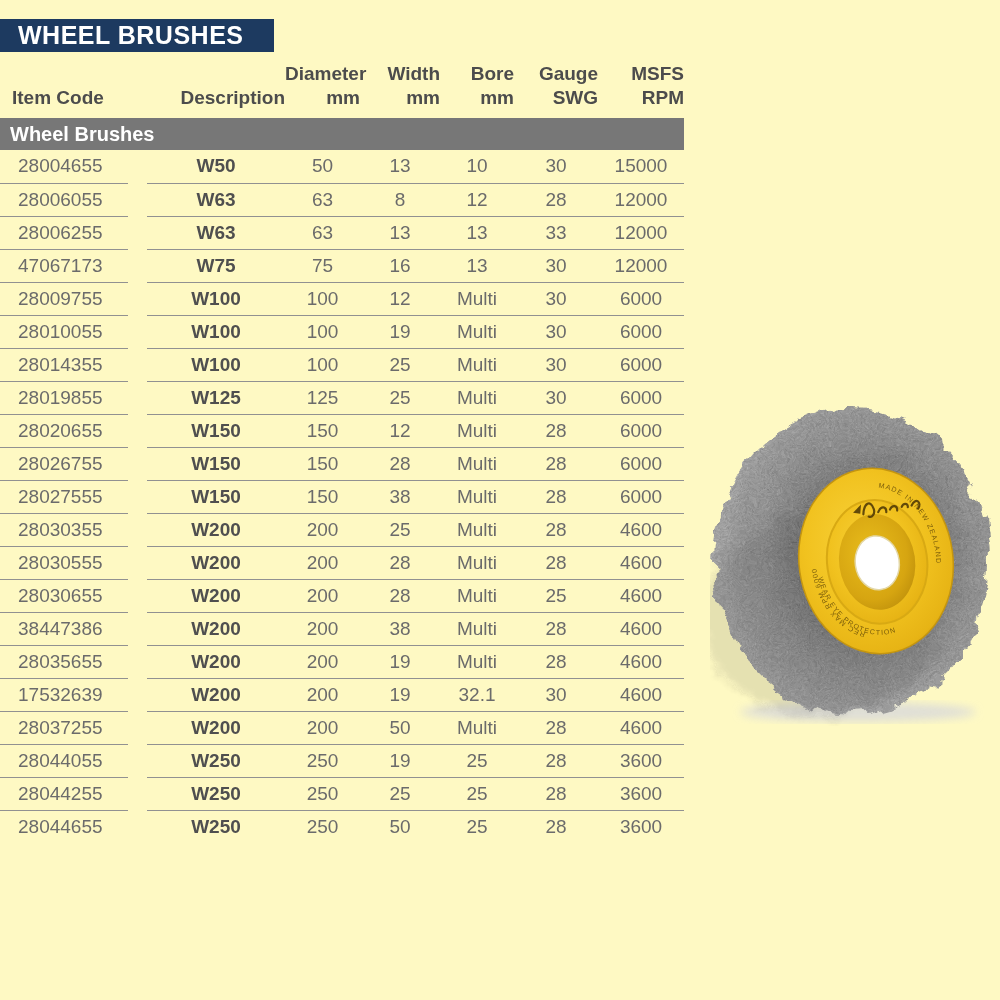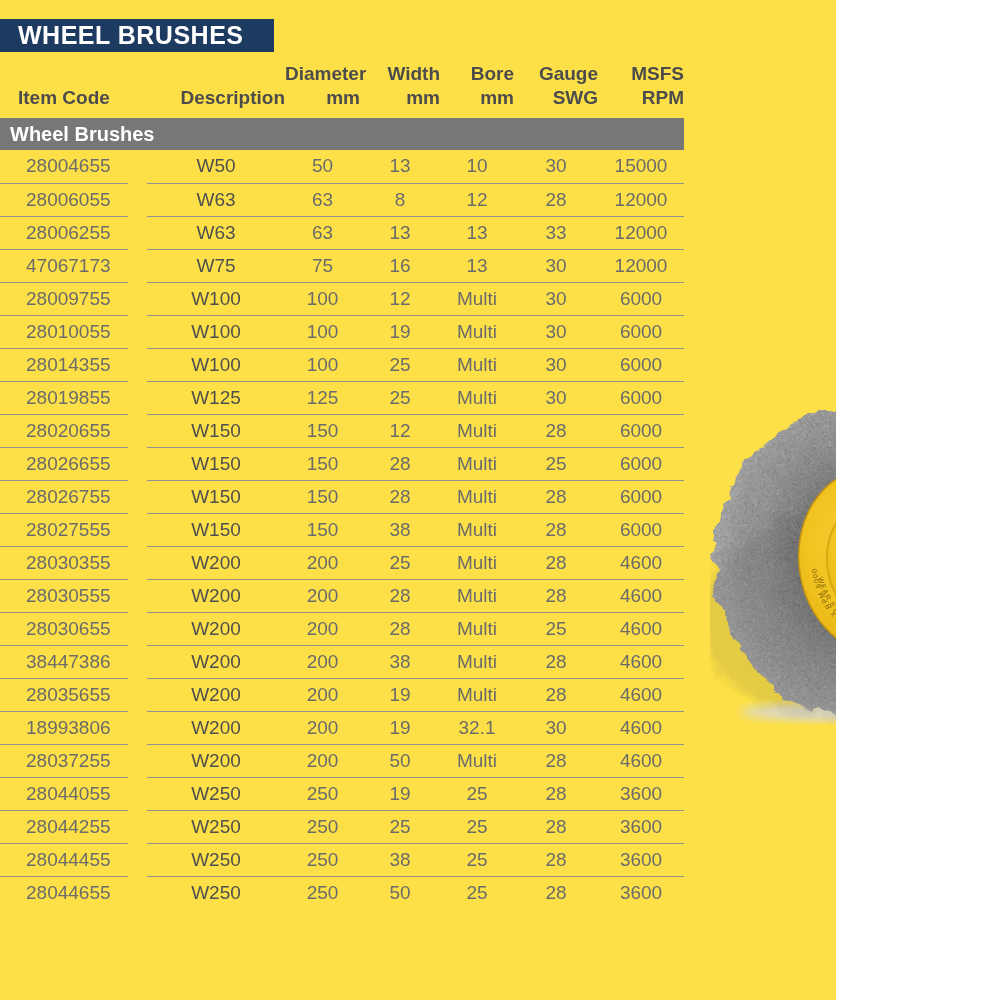--- a/index.html
+++ b/index.html
@@ -5,51 +5,51 @@
   :root{
     --navy:#1d3a60;
     --bar-gray:#777777;
     --line:#919191;
     --text-gray:#6b6b6b;
     --text-dark:#4c4c4c;
   }
   *{box-sizing:border-box;}
   html,body{margin:0;padding:0;background:#ffffff;}
   .page{
-    position:relative;width:836px;height:1000px;background:#fde047;overflow:hidden;
+    position:relative;width:1000px;height:1000px;background:#fef9c3;overflow:hidden;
     font-family:"Liberation Sans", sans-serif;
   }
   .title-bar{
     position:absolute;left:0;top:19px;width:274px;height:33px;
     background:var(--navy);color:#fff;font-weight:bold;font-size:25px;
     line-height:33px;padding-left:18px;letter-spacing:.5px;white-space:nowrap;
   }
   table.spec{
     position:absolute;left:0;top:62px;width:684px;
     border-collapse:collapse;table-layout:fixed;
   }
   table.spec th{
     font-weight:bold;color:var(--text-dark);font-size:19px;padding:0 0 8px 0;
     vertical-align:bottom;text-align:right;height:56px;
   }
   table.spec th .label, table.spec th .sub{display:block;line-height:24px;}
   table.spec th .sub:empty{display:none;}
-  table.spec th.code{text-align:left;padding-left:18px;}
+  table.spec th.code{text-align:left;padding-left:12px;}
   tr.section-row td{
     background:var(--bar-gray);color:#fff;font-weight:bold;font-size:20px;
     height:32px;padding-left:10px;text-align:left;
   }
   table.spec tbody td{
     height:33px;font-size:19px;color:var(--text-gray);text-align:center;
     border-top:1px solid var(--line);padding:0;white-space:nowrap;
   }
   table.spec tbody tr:first-child td{border-top:none;}
   table.spec tbody td.spacer{border-top:none;}
-  table.spec tbody td.code{text-align:left;padding-left:26px;}
-  table.spec tbody td.desc{font-weight:normal;color:#4f4f4f;}
+  table.spec tbody td.code{text-align:left;padding-left:18px;}
+  table.spec tbody td.desc{font-weight:bold;color:#4f4f4f;}
   .product{position:absolute;left:710px;top:406px;width:290px;height:320px;}
   .product svg{display:block;width:100%;height:100%;}
 </style>
 </head>
 <body>
 
 <div class="page">
 
   <div class="title-bar">
     <span>WHEEL BRUSHES</span>
@@ -186,30 +186,20 @@
           <td class="code">28020655</td>
           <td class="spacer"></td>
           <td class="desc">W150</td>
           <td class="num">150</td>
           <td class="num">12</td>
           <td class="num">Multi</td>
           <td class="num">28</td>
           <td class="num">6000</td>
         </tr>
         <tr>
-          <td class="code">28026655</td>
-          <td class="spacer"></td>
-          <td class="desc">W150</td>
-          <td class="num">150</td>
-          <td class="num">28</td>
-          <td class="num">Multi</td>
-          <td class="num">25</td>
-          <td class="num">6000</td>
-        </tr>
-        <tr>
           <td class="code">28026755</td>
           <td class="spacer"></td>
           <td class="desc">W150</td>
           <td class="num">150</td>
           <td class="num">28</td>
           <td class="num">Multi</td>
           <td class="num">28</td>
           <td class="num">6000</td>
         </tr>
         <tr>
@@ -266,21 +256,21 @@
           <td class="code">28035655</td>
           <td class="spacer"></td>
           <td class="desc">W200</td>
           <td class="num">200</td>
           <td class="num">19</td>
           <td class="num">Multi</td>
           <td class="num">28</td>
           <td class="num">4600</td>
         </tr>
         <tr>
-          <td class="code">18993806</td>
+          <td class="code">17532639</td>
           <td class="spacer"></td>
           <td class="desc">W200</td>
           <td class="num">200</td>
           <td class="num">19</td>
           <td class="num">32.1</td>
           <td class="num">30</td>
           <td class="num">4600</td>
         </tr>
         <tr>
           <td class="code">28037255</td>
@@ -301,30 +291,20 @@
           <td class="num">25</td>
           <td class="num">28</td>
           <td class="num">3600</td>
         </tr>
         <tr>
           <td class="code">28044255</td>
           <td class="spacer"></td>
           <td class="desc">W250</td>
           <td class="num">250</td>
           <td class="num">25</td>
-          <td class="num">25</td>
-          <td class="num">28</td>
-          <td class="num">3600</td>
-        </tr>
-        <tr>
-          <td class="code">28044455</td>
-          <td class="spacer"></td>
-          <td class="desc">W250</td>
-          <td class="num">250</td>
-          <td class="num">38</td>
           <td class="num">25</td>
           <td class="num">28</td>
           <td class="num">3600</td>
         </tr>
         <tr>
           <td class="code">28044655</td>
           <td class="spacer"></td>
           <td class="desc">W250</td>
           <td class="num">250</td>
           <td class="num">50</td>

